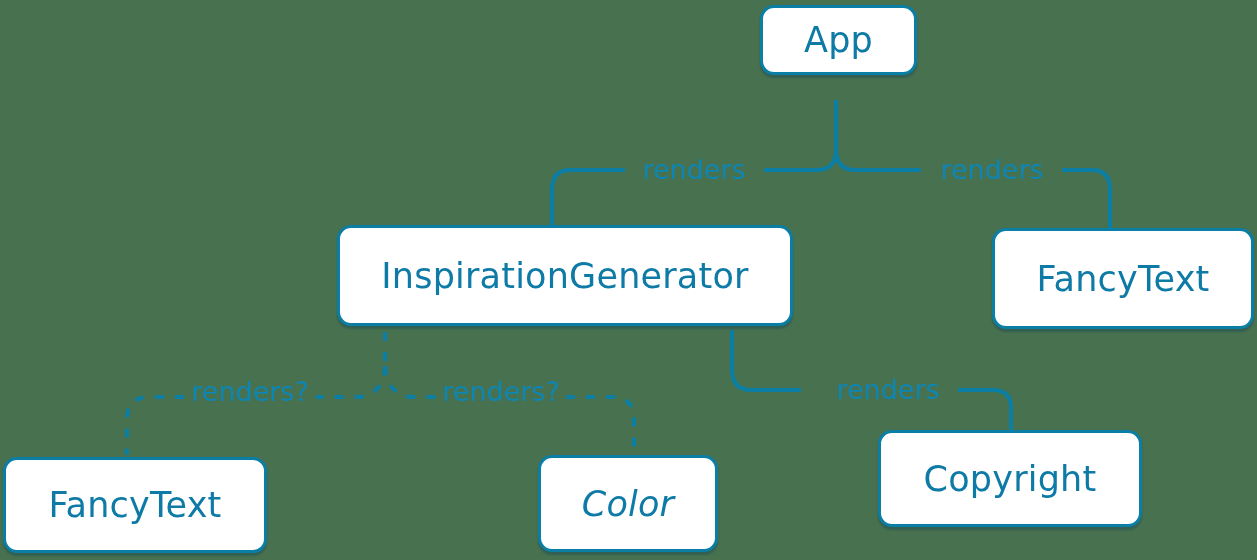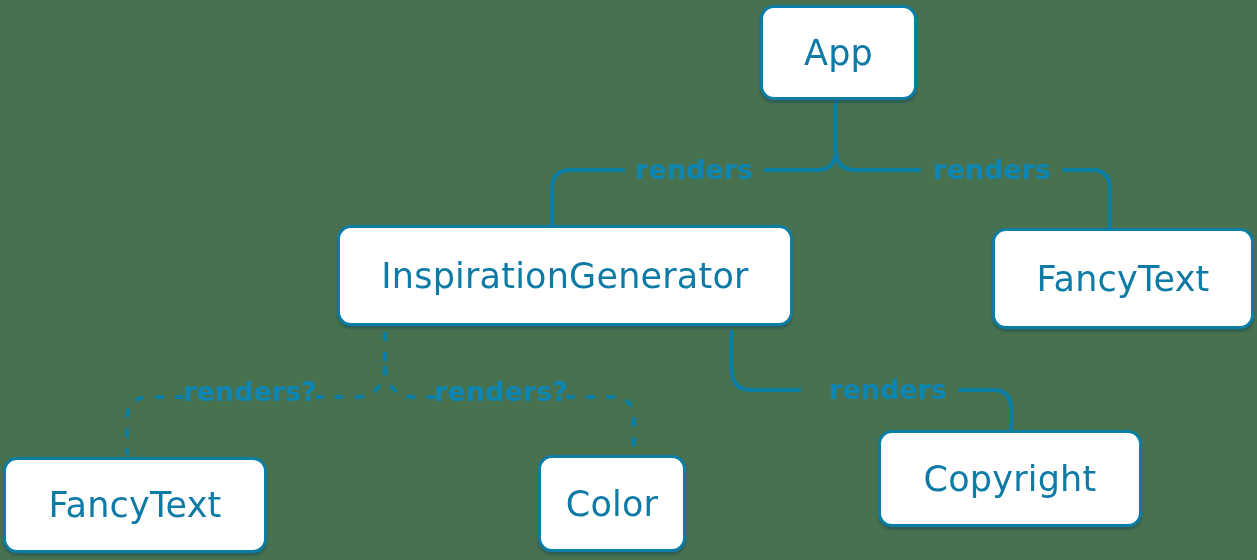--- a/index.html
+++ b/index.html
@@ -28,31 +28,31 @@
     background:var(--box_fill);
     border:3px solid var(--line);
     border-radius:14px;
     box-shadow:0 3px 2px rgba(12,64,88,0.35);
     display:flex;align-items:center;justify-content:center;
     color:var(--box_text);
     font-size:35px;
     letter-spacing:0.2px;
     white-space:nowrap;
   }
-  .node-app{left:760px;top:5px;width:157px;height:95px;}
+  .node-app{left:760px;top:5px;width:157px;height:70px;}
   .node-ig{left:337px;top:225px;width:456px;height:101px;}
   .node-ft-top{left:992px;top:228px;width:262px;height:101px;}
   .node-ft-bottom{left:3px;top:457px;width:264px;height:96px;}
-  .node-color{left:538px;top:455px;width:148px;height:97px;}
+  .node-color{left:538px;top:455px;width:180px;height:97px;font-style:italic;}
   .node-copyright{left:878px;top:430px;width:264px;height:97px;}
   .edge-label{
     position:absolute;
     transform:translate(-50%,-50%);
     color:var(--label_text);
-    font-weight:bold;
+    font-weight:normal;
     font-size:27px;
     white-space:nowrap;
   }
   .lbl-app-left{left:694px;top:169px;}
   .lbl-app-right{left:992px;top:169px;}
   .lbl-ig-left{left:250px;top:391px;}
   .lbl-ig-right{left:501px;top:391px;}
   .lbl-ig-copyright{left:888px;top:389px;}
 </style>
 </head>

